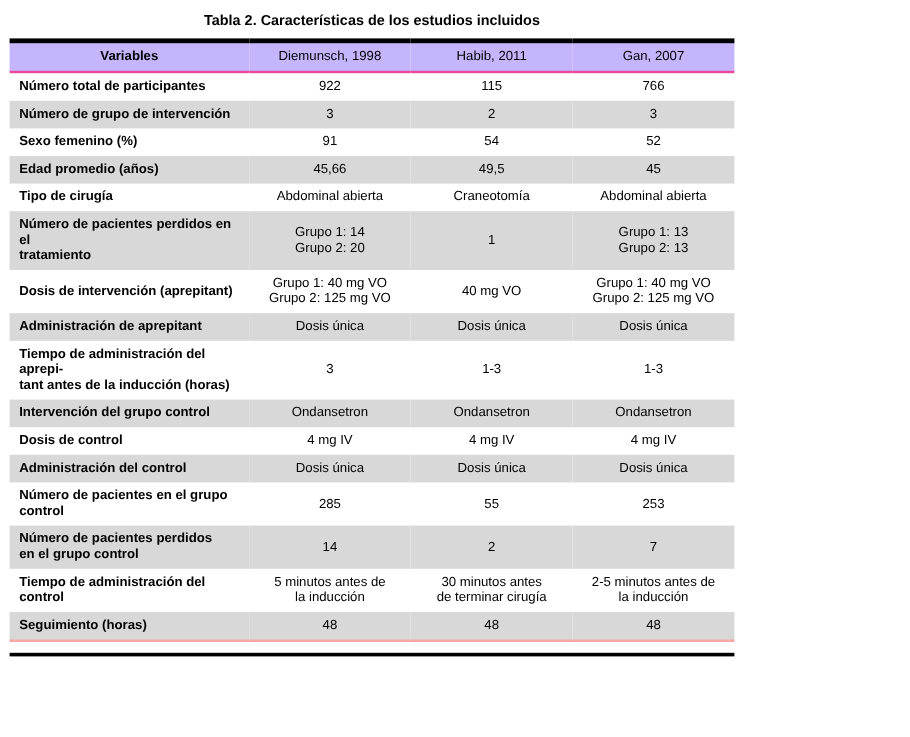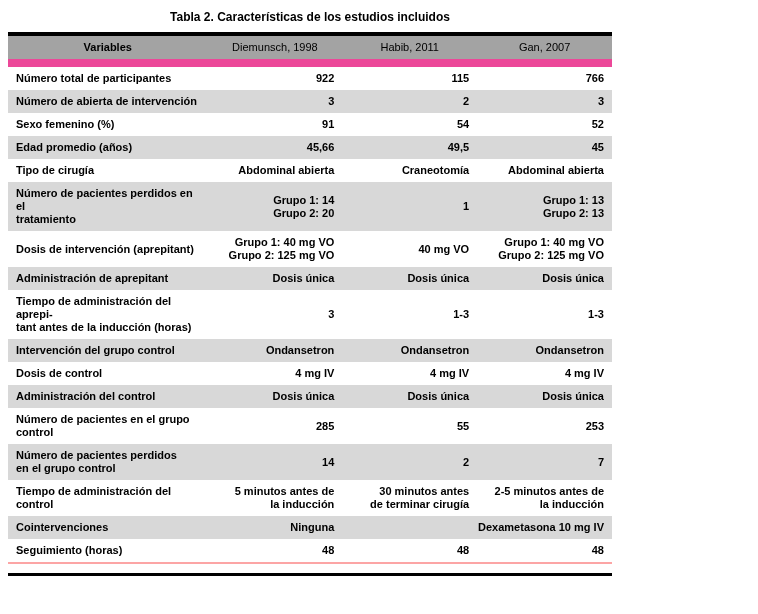--- a/index.html
+++ b/index.html
@@ -20,22 +20,22 @@
     font-weight: bold;
     text-align: center;
     margin: 6px 0 8px 0;
   }
   table.study-table {
     width: 100%;
     border-collapse: collapse;
     border-top: 4px solid #000;
   }
   table.study-table thead tr {
-    background: #a3a3a3;
-    border-bottom: 8px solid #ec4899;
+    background: #c4b5fd;
+    border-bottom: 2px solid #ec4899;
   }
   table.study-table th,
   table.study-table td {
     font-size: 11px;
     line-height: 13px;
     padding: 5px 8px;
     vertical-align: middle;
     white-space: pre-line;
   }
   
@@ -47,22 +47,22 @@
     font-weight: bold;
   }
   
   table.study-table tbody th.row-label {
     text-align: left;
     font-weight: bold;
     width: 33%;
   }
   
   table.study-table tbody td {
-    text-align: right;
-    font-weight: bold;
+    text-align: center;
+    font-weight: normal;
     width: 22.3%;
   }
   
   table.study-table tbody tr:nth-child(even) {
     background: #d8d8d8;
   }
   table.study-table tbody tr:last-child {
     border-bottom: 2px solid #fca5a5;
   }
   .bottom-rule {
@@ -87,21 +87,21 @@
         </tr>
     </thead>
     <tbody id="table-body">
         <tr>
           <th class="row-label">Número total de participantes</th>
           <td>922</td>
           <td>115</td>
           <td>766</td>
         </tr>
         <tr>
-          <th class="row-label">Número de abierta de intervención</th>
+          <th class="row-label">Número de grupo de intervención</th>
           <td>3</td>
           <td>2</td>
           <td>3</td>
         </tr>
         <tr>
           <th class="row-label">Sexo femenino (%)</th>
           <td>91</td>
           <td>54</td>
           <td>52</td>
         </tr>
@@ -181,25 +181,20 @@
         <tr>
           <th class="row-label">Tiempo de administración del control</th>
           <td>5 minutos antes de
 la inducción</td>
           <td>30 minutos antes
 de terminar cirugía</td>
           <td>2-5 minutos antes de
 la inducción</td>
         </tr>
         <tr>
-          <th class="row-label">Cointervenciones</th>
-          <td>Ninguna</td>
-          <td colspan="2">Dexametasona 10 mg IV</td>
-        </tr>
-        <tr>
           <th class="row-label">Seguimiento (horas)</th>
           <td>48</td>
           <td>48</td>
           <td>48</td>
         </tr>
       </tbody>
   </table>
 
   <div class="bottom-rule"></div>
 </div>

